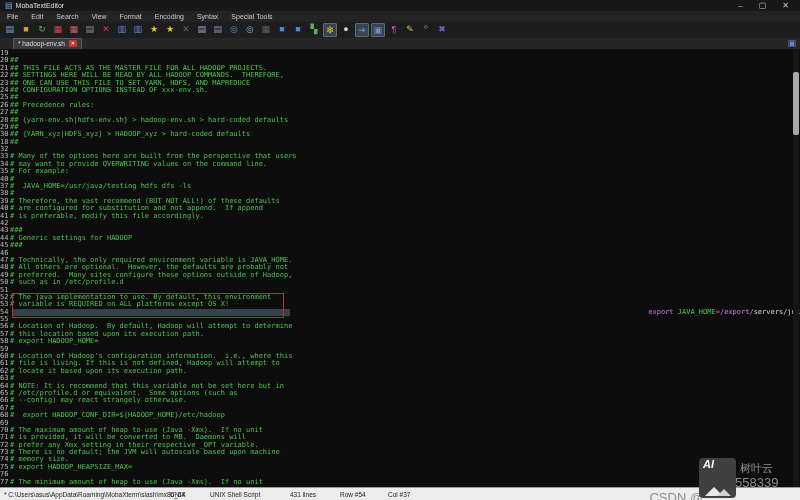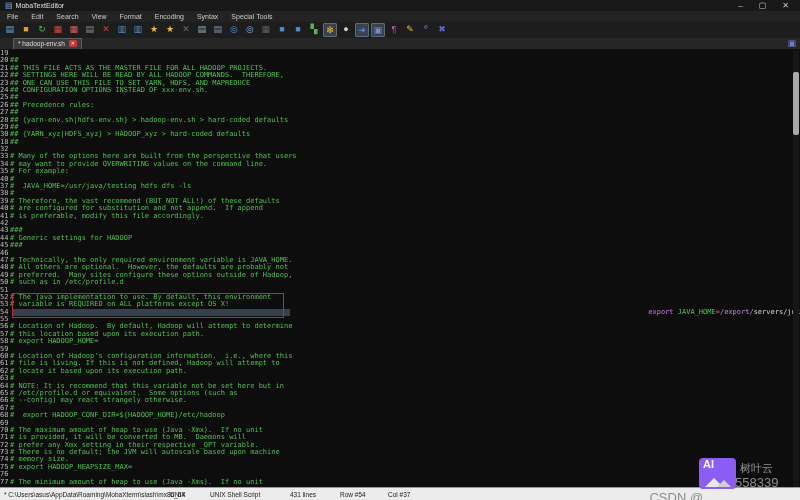--- a/index.html
+++ b/index.html
@@ -41,21 +41,21 @@
 
   
   .statusbar { height:13px; background:#ececec; border-top:1px solid #9a9a9a; position:relative; color:#1c1c1c; font-size:6.5px; }
   .statusbar span { position:absolute; top:3px; white-space:pre; }
   .sb-path { left:4px; } .sb-format { left:170px; } .sb-syntax { left:210px; }
   .sb-lines { left:290px; } .sb-row { left:340px; } .sb-col { left:388px; }
 
   
   .wm-text { position:absolute; top:475px; left:635px; width:165px; color:#8d8d8d; font-size:13px; z-index:5; white-space:pre; }
   .wm-suffix { position:absolute; left:100px; top:0; }
-  .wm-logo { position:absolute; top:458px; left:699px; width:37px; height:31px; background:#8b5cf6; border-radius:4px; z-index:6; overflow:hidden; }
+  .wm-logo { position:absolute; top:458px; left:699px; width:37px; height:40px; background:#404040; border-radius:4px; z-index:6; overflow:hidden;font-style:italic; }
   .wm-logo .ai { color:#fff; font-weight:bold; font-size:11px; display:block; text-align:left; padding:1px 0 0 4px; line-height:11px; }
   .wm-mountain { position:absolute; bottom:2px; left:6px; width:0; height:0;
                  border-left:9px solid transparent; border-right:9px solid transparent; border-bottom:9px solid #e8e8e8; }
   .wm-mountain2 { position:absolute; bottom:2px; left:18px; width:0; height:0;
                  border-left:7px solid transparent; border-right:7px solid transparent; border-bottom:7px solid #cfcfcf; }
   .wm-brand { position:absolute; top:461px; left:740px; color:#909090; font-size:11px; z-index:6; }
 </style>
 </head>
 <body>
 

